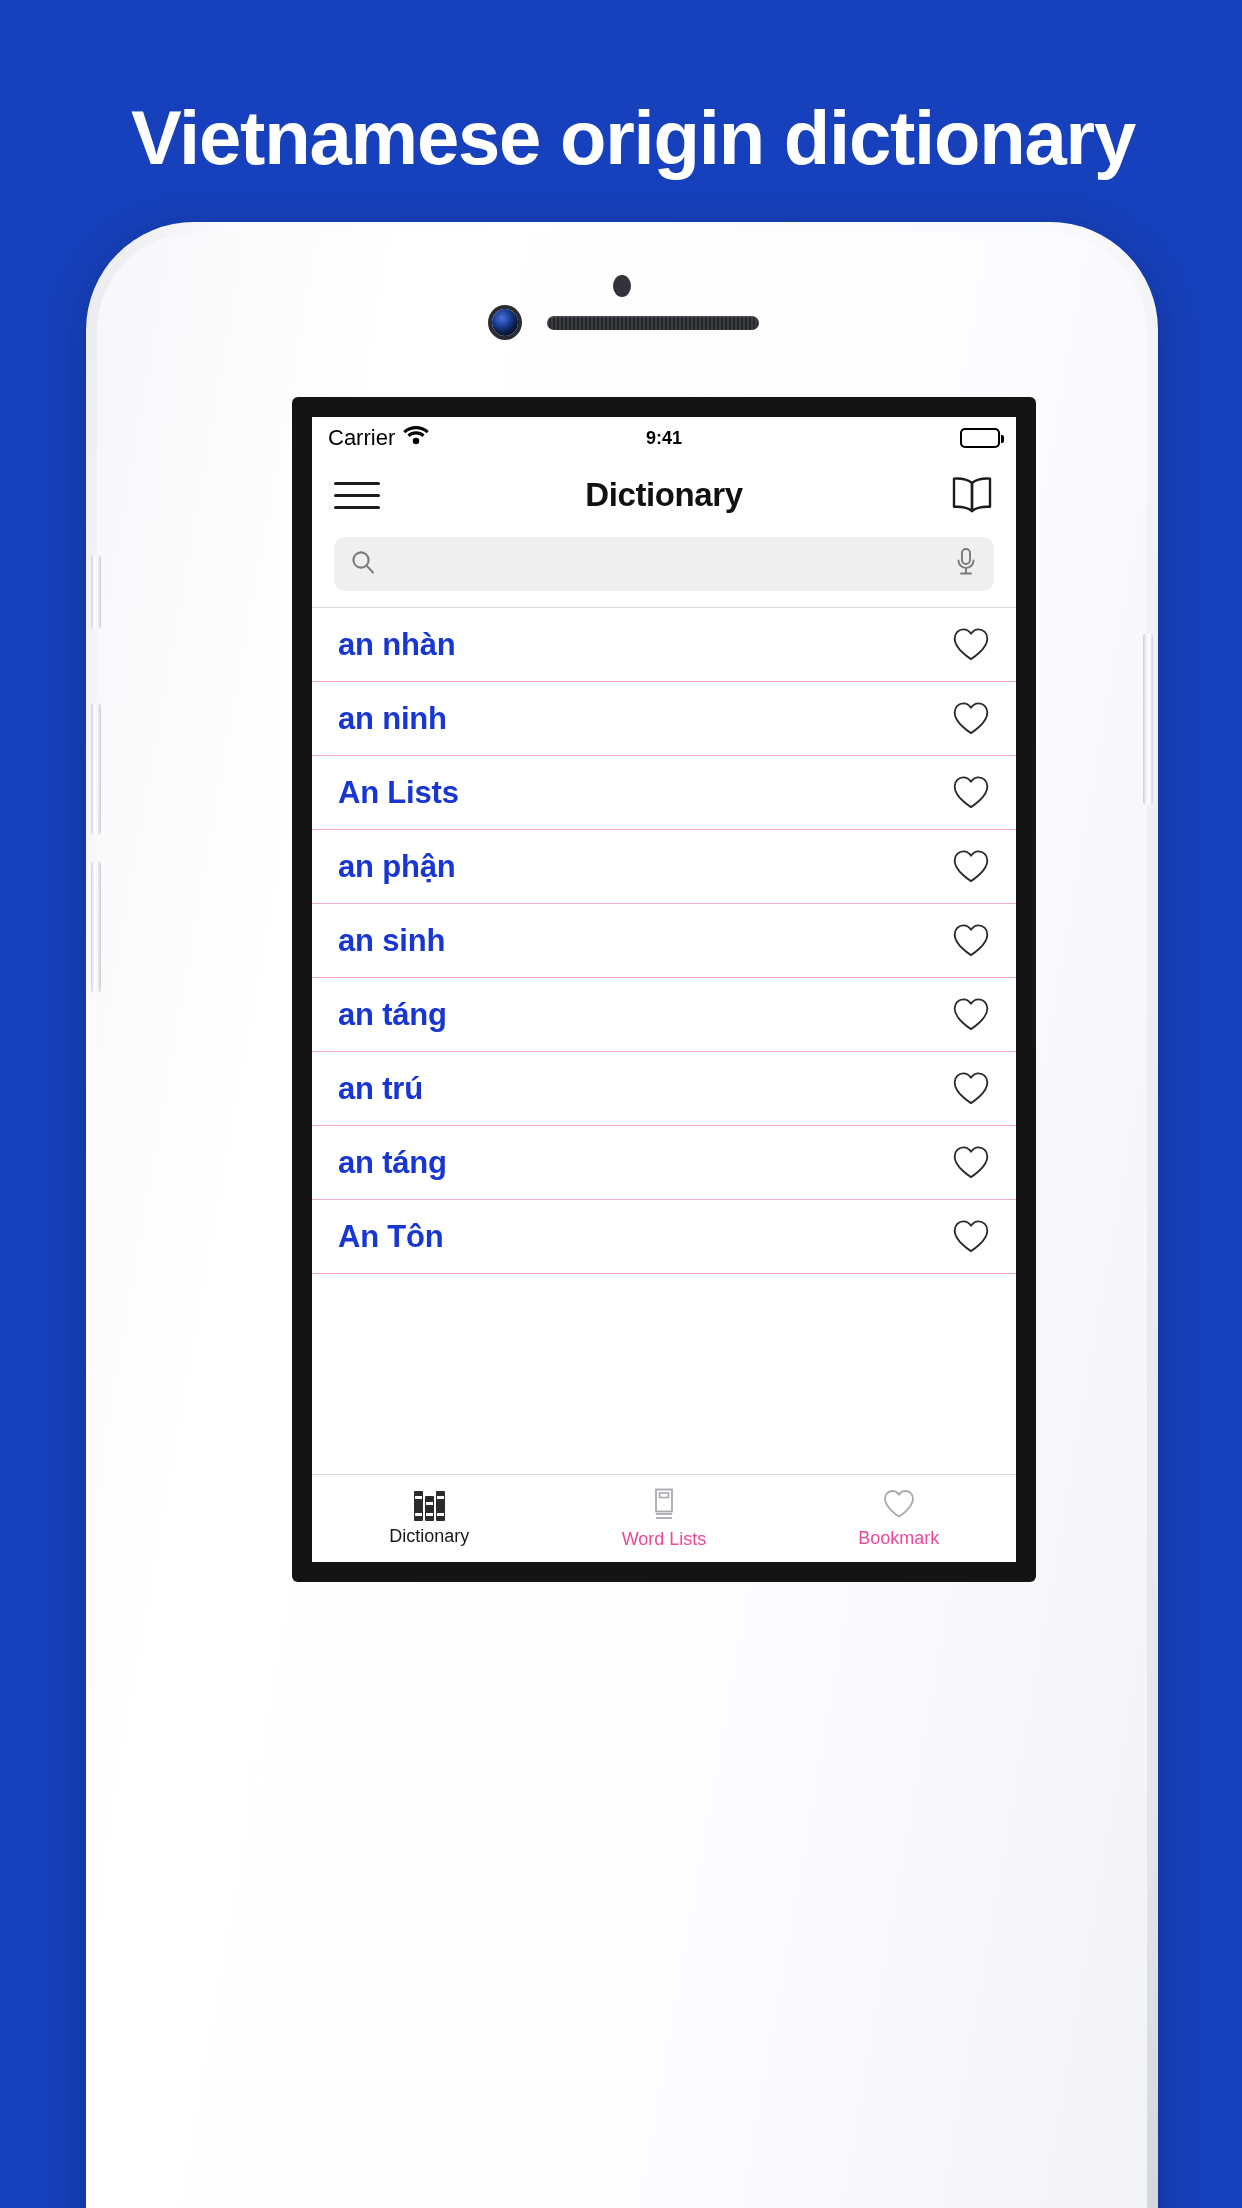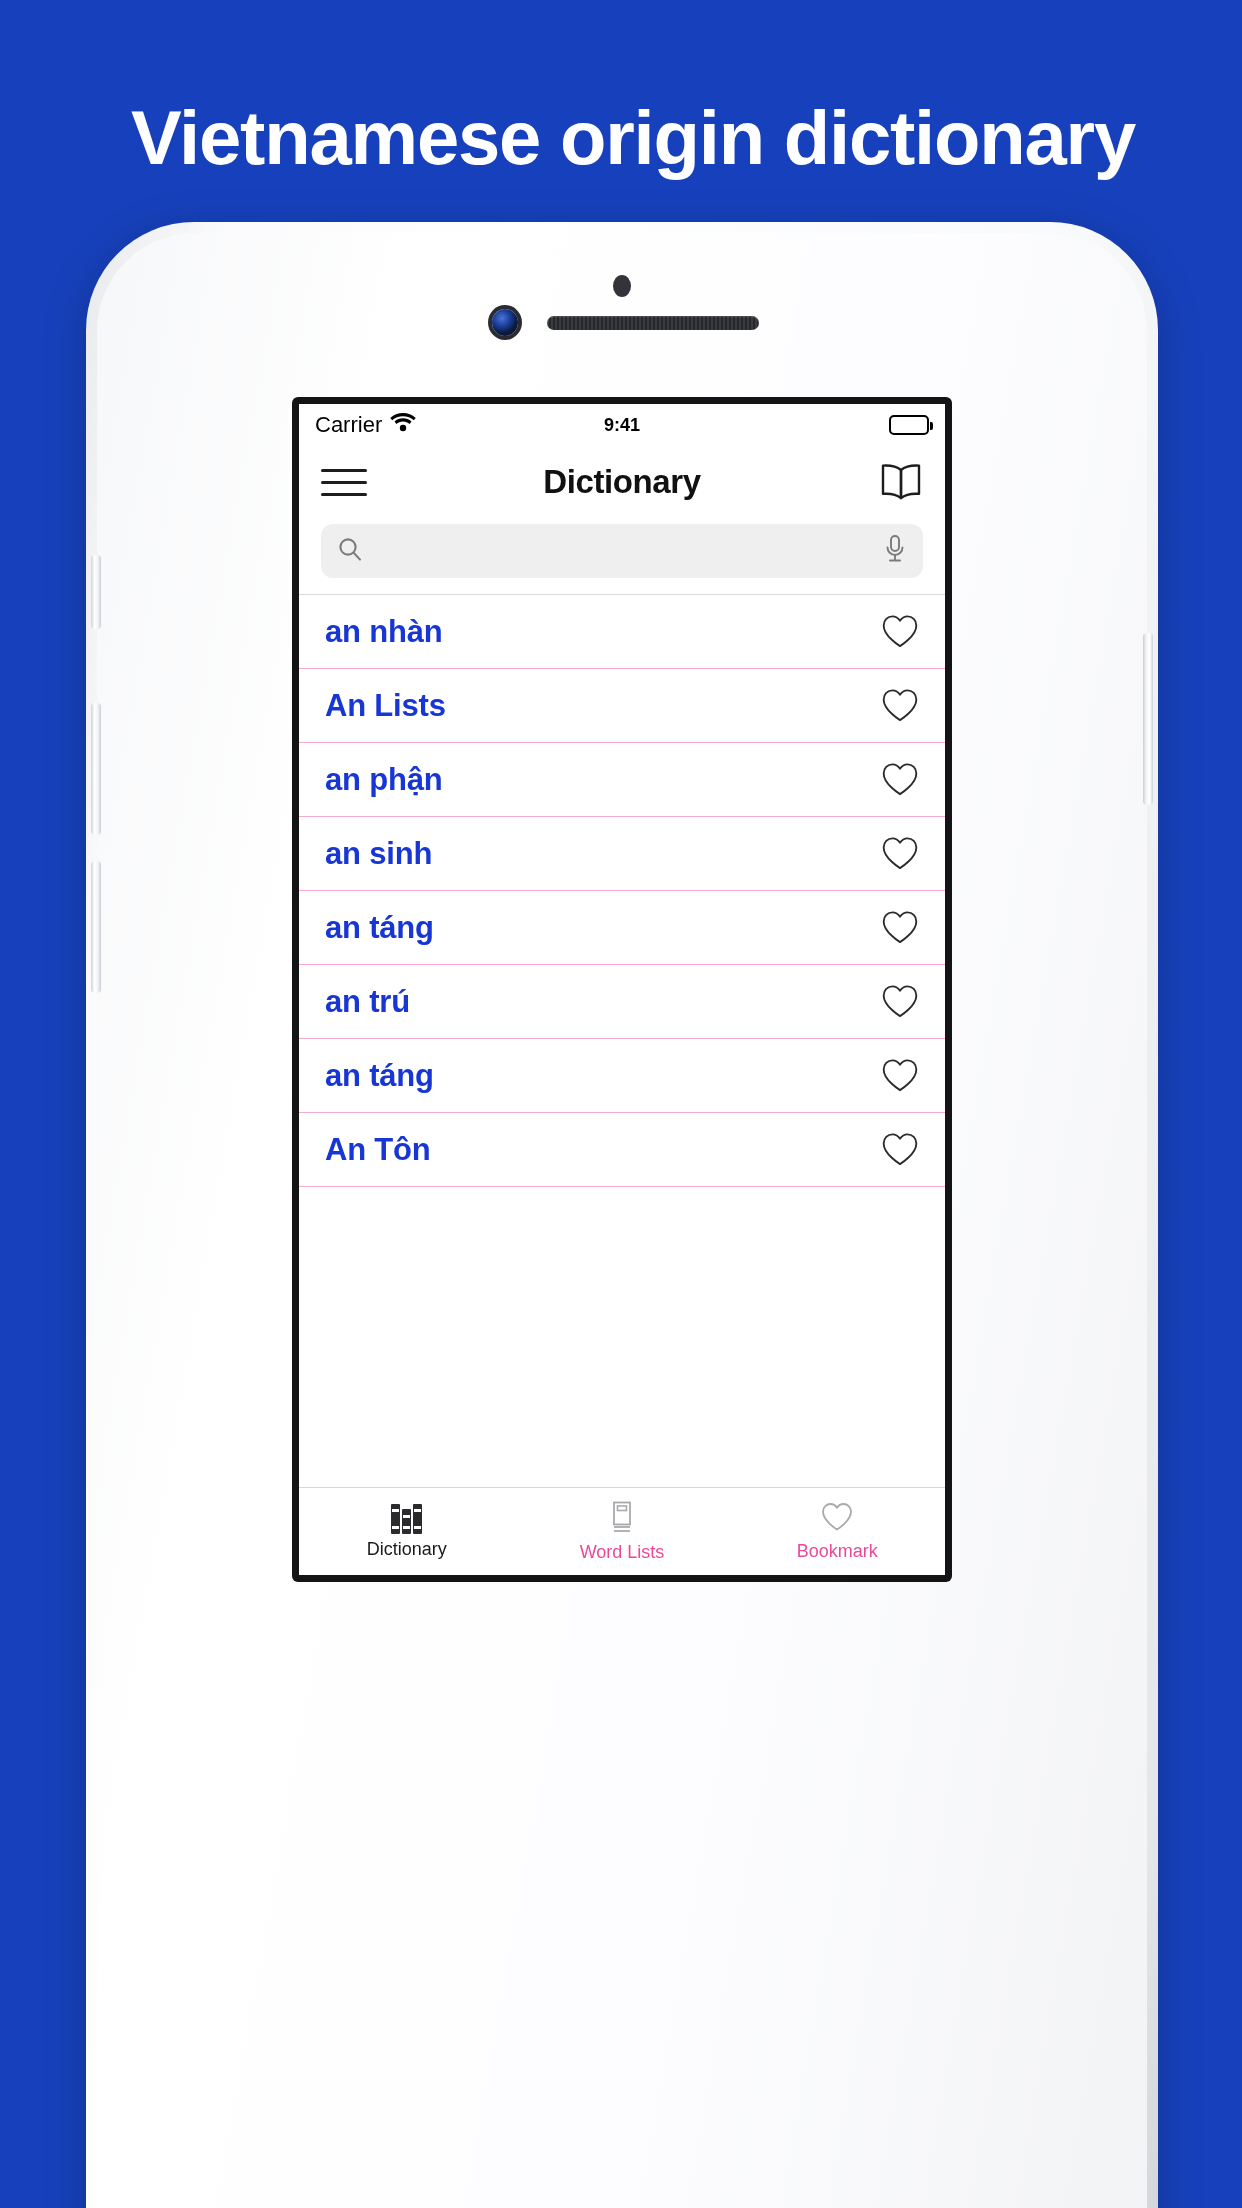--- a/index.html
+++ b/index.html
@@ -99,25 +99,25 @@
       #2c2e33;
     box-shadow: inset 0 1px 2px rgba(255,255,255,0.18);
   }
 
   
   .screen-frame {
     position: absolute;
     left: 50%;
     margin-left: -330px;
     top: 164px;
-    width: 660px;
+    width: 744px;
     height: 1185px;
     background: #141414;
     border-radius: 6px;
-    padding: 7px;
+    padding: 20px;
   }
   .screen {
     width: 100%;
     height: 100%;
     background: #ffffff;
     overflow: hidden;
     display: flex;
     flex-direction: column;
     position: relative;
   }
@@ -317,20 +317,28 @@
               </svg>
             </span>
           </div>
         </div>
 
         <div class="divider"></div>
 
         <div class="list" id="word-list">
             <div class="row">
               <div class="word">an nhàn</div>
+              <div class="heart-btn">
+                <svg width="38" height="35" viewBox="0 0 32 30">
+                  <path d="M16 27.5C16 27.5 2 19 2 9.8 2 5.3 5.4 2 9.6 2c3 0 5.1 1.8 6.4 3.8C17.3 3.8 19.4 2 22.4 2 26.6 2 30 5.3 30 9.8c0 9.2-14 17.7-14 17.7z" fill="none" stroke="#2b2b2e" stroke-width="1.6" stroke-linejoin="round"></path>
+                </svg>
+              </div>
+            </div>
+            <div class="row">
+              <div class="word">an ninh</div>
               <div class="heart-btn">
                 <svg width="38" height="35" viewBox="0 0 32 30">
                   <path d="M16 27.5C16 27.5 2 19 2 9.8 2 5.3 5.4 2 9.6 2c3 0 5.1 1.8 6.4 3.8C17.3 3.8 19.4 2 22.4 2 26.6 2 30 5.3 30 9.8c0 9.2-14 17.7-14 17.7z" fill="none" stroke="#2b2b2e" stroke-width="1.6" stroke-linejoin="round"></path>
                 </svg>
               </div>
             </div>
             <div class="row">
               <div class="word">An Lists</div>
               <div class="heart-btn">
                 <svg width="38" height="35" viewBox="0 0 32 30">

